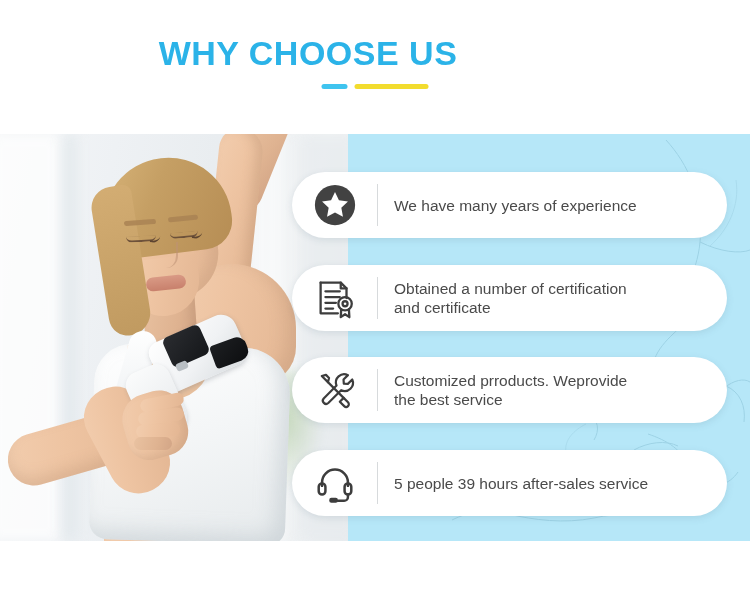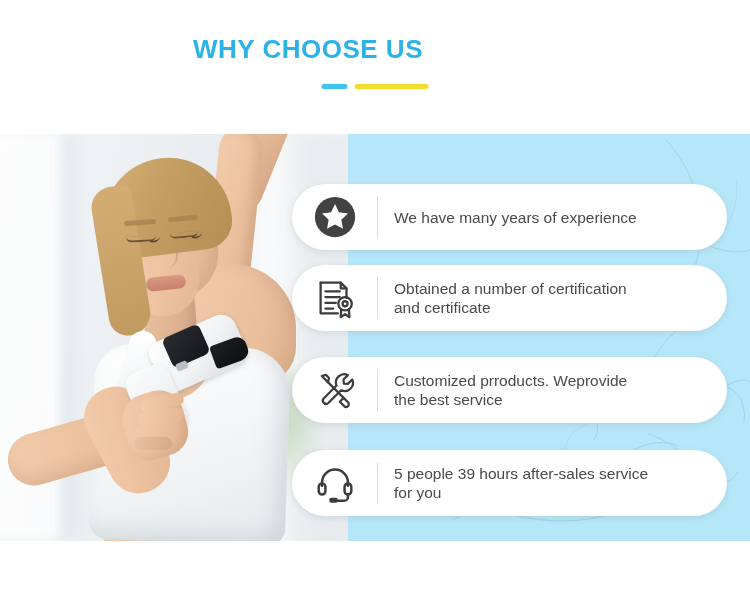--- a/index.html
+++ b/index.html
@@ -12,21 +12,21 @@
   }
 
   
   .header{
     position:absolute;left:0;top:0;width:750px;height:134px;
     background:#ffffff;
   }
   .title{
     position:absolute;left:0;top:34px;width:616px;
     text-align:center;
-    font-size:26px;
+    font-size:34px;
     font-weight:bold;
     letter-spacing:0.5px;
     color:#2BB3E8;
     font-family:"Liberation Sans", sans-serif;
     white-space:nowrap;
   }
   .divider{
     position:absolute;left:50%;top:84px;
     transform:translateX(-50%);
     display:flex;align-items:center;gap:7px;
@@ -253,21 +253,21 @@
 
   
   .card{
     position:absolute;
     left:292px;width:435px;height:66px;
     background:#ffffff;
     border-radius:33px;
     box-shadow:0 2px 7px rgba(90,120,135,.16);
     display:flex;align-items:center;
   }
-  .card.c1{top:38px;margin-top:12px;}
+  .card.c1{top:38px;}
   .card.c2{top:131px;}
   .card.c3{top:223px;}
   .card.c4{top:316px;}
 
   .icon-wrap{
     width:86px;min-width:86px;height:66px;
     display:flex;align-items:center;justify-content:center;
     position:relative;
   }
   .icon-wrap:after{
@@ -445,19 +445,18 @@
           <path d="M10.5 27 v-3.5 a13.5 13.5 0 0 1 27 0 V27"></path>
           <rect x="7" y="24.5" width="7" height="11.5" rx="3.5"></rect>
           <rect x="34" y="24.5" width="7" height="11.5" rx="3.5"></rect>
           <path d="M37.5 36 v2.5 a4 4 0 0 1 -4 4 h-6.5"></path>
         </g>
         <rect x="18" y="39.5" width="9" height="5.2" rx="2.2" fill="#3d3d3d"></rect>
       </svg>
     </div>
     <div class="card-text">
       <span>5 people 39 hours after-sales service</span>
-      <span class="l2">for you</span>
     </div>
   </div>
 
 </div>
 
 <div class="footer"></div>
 
 </body></html>

